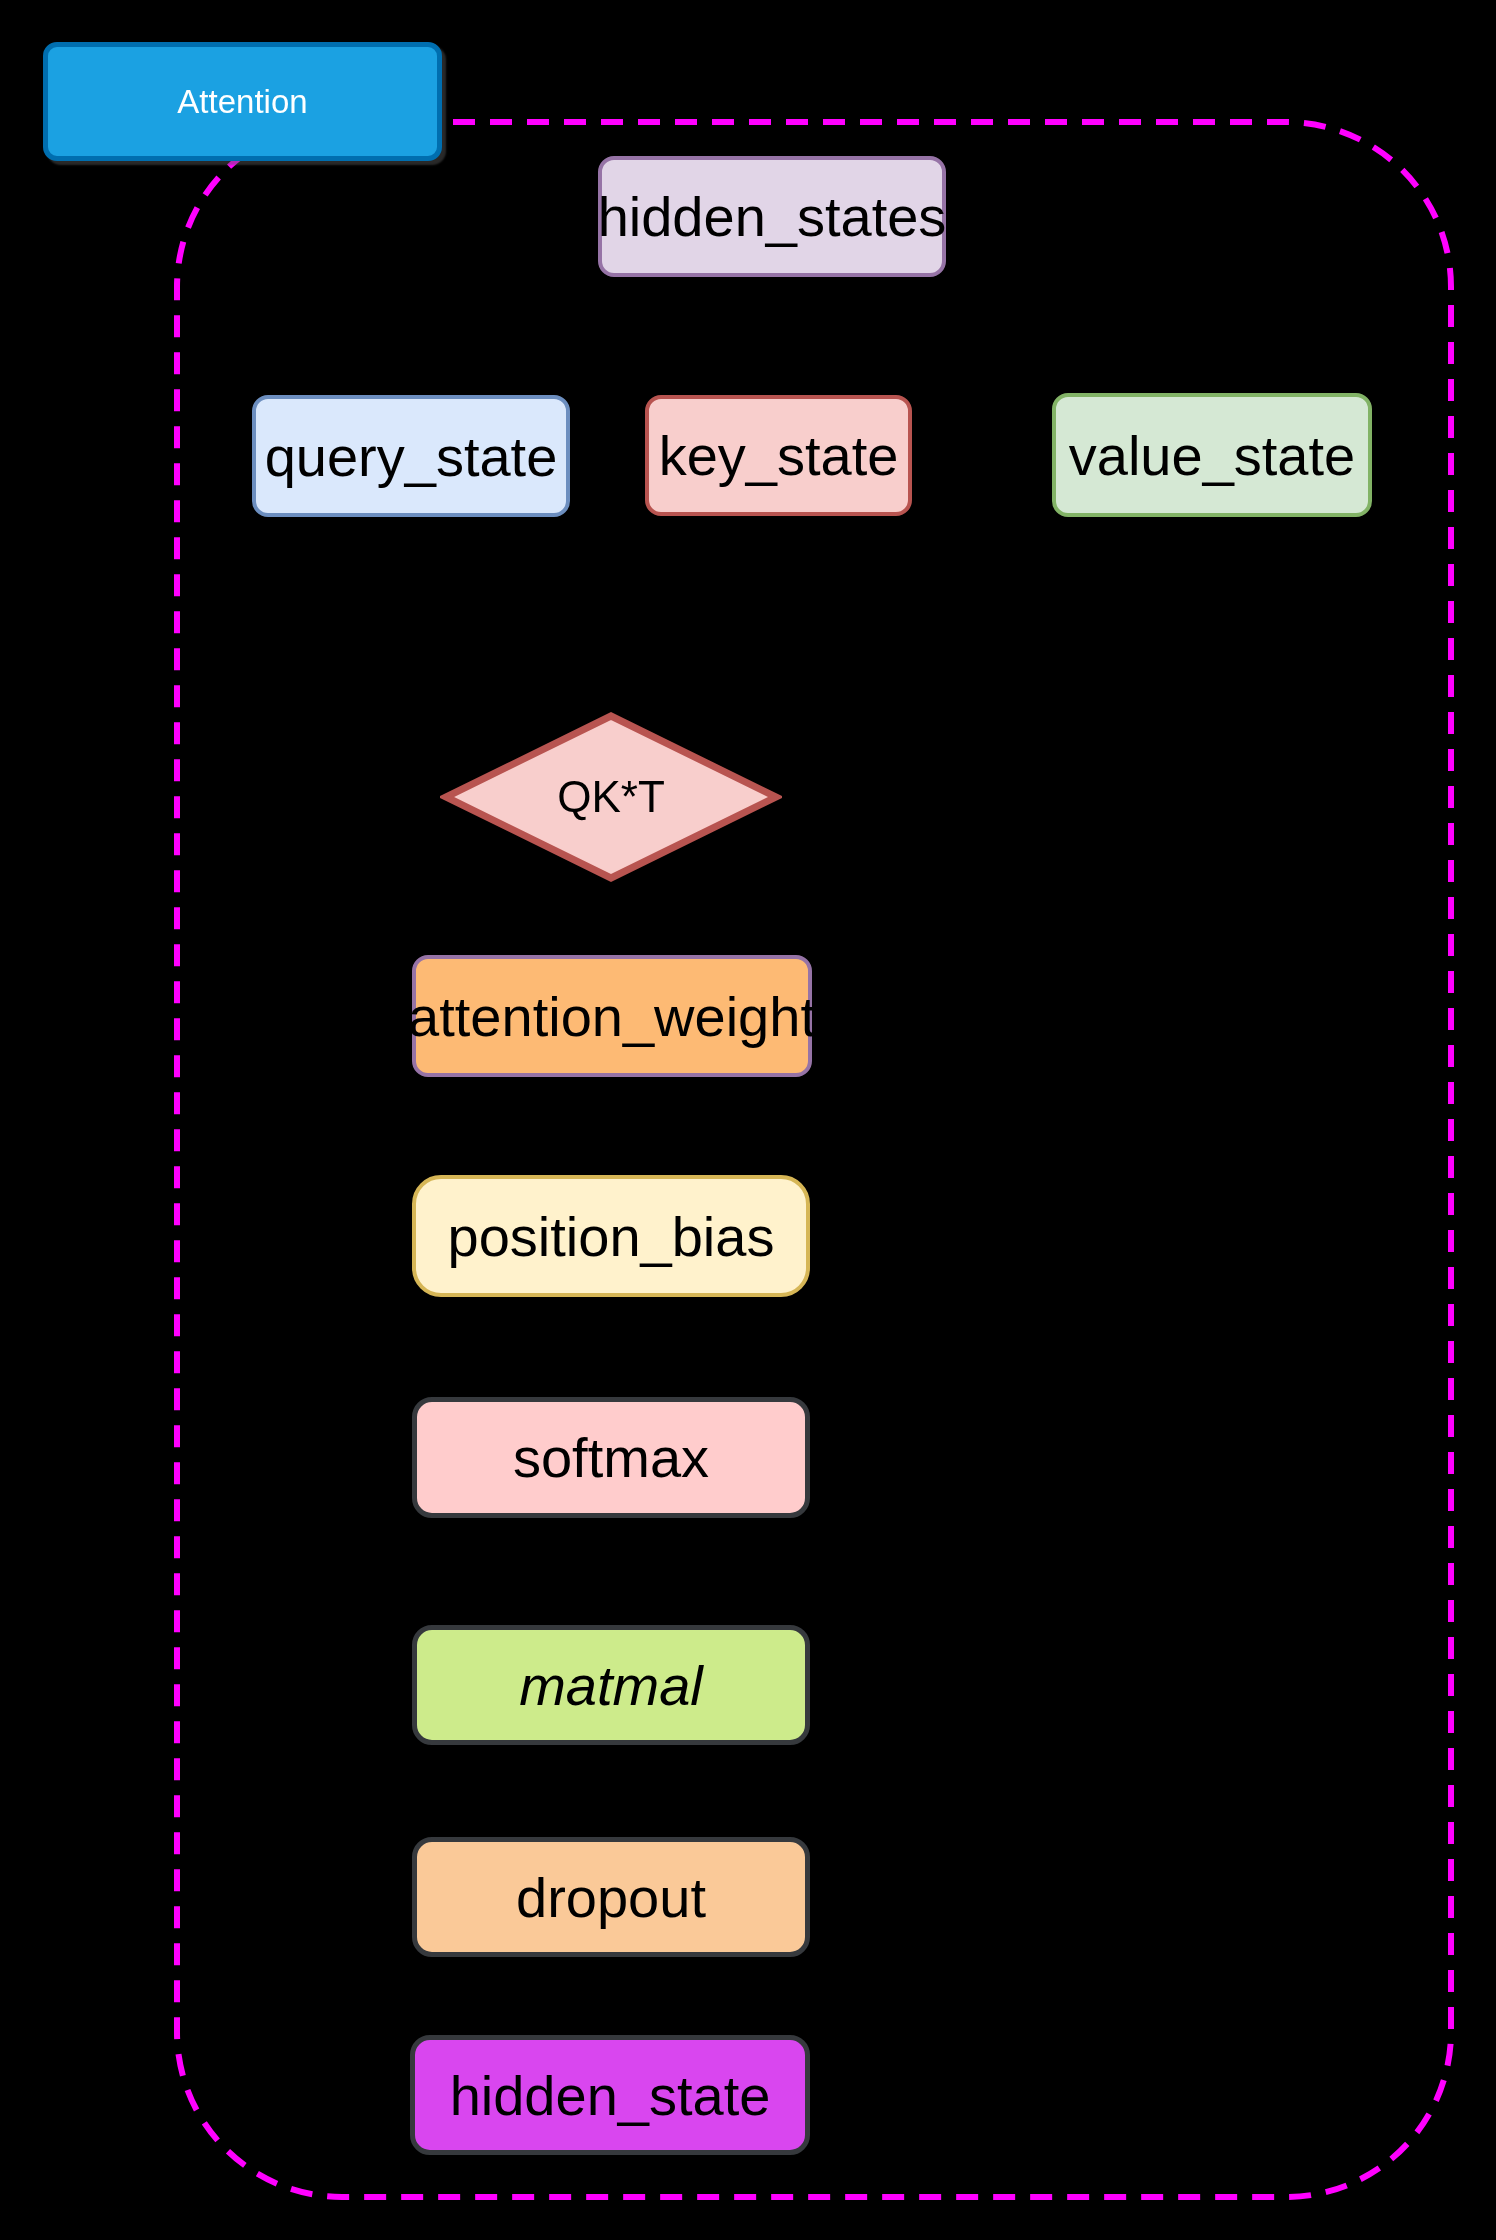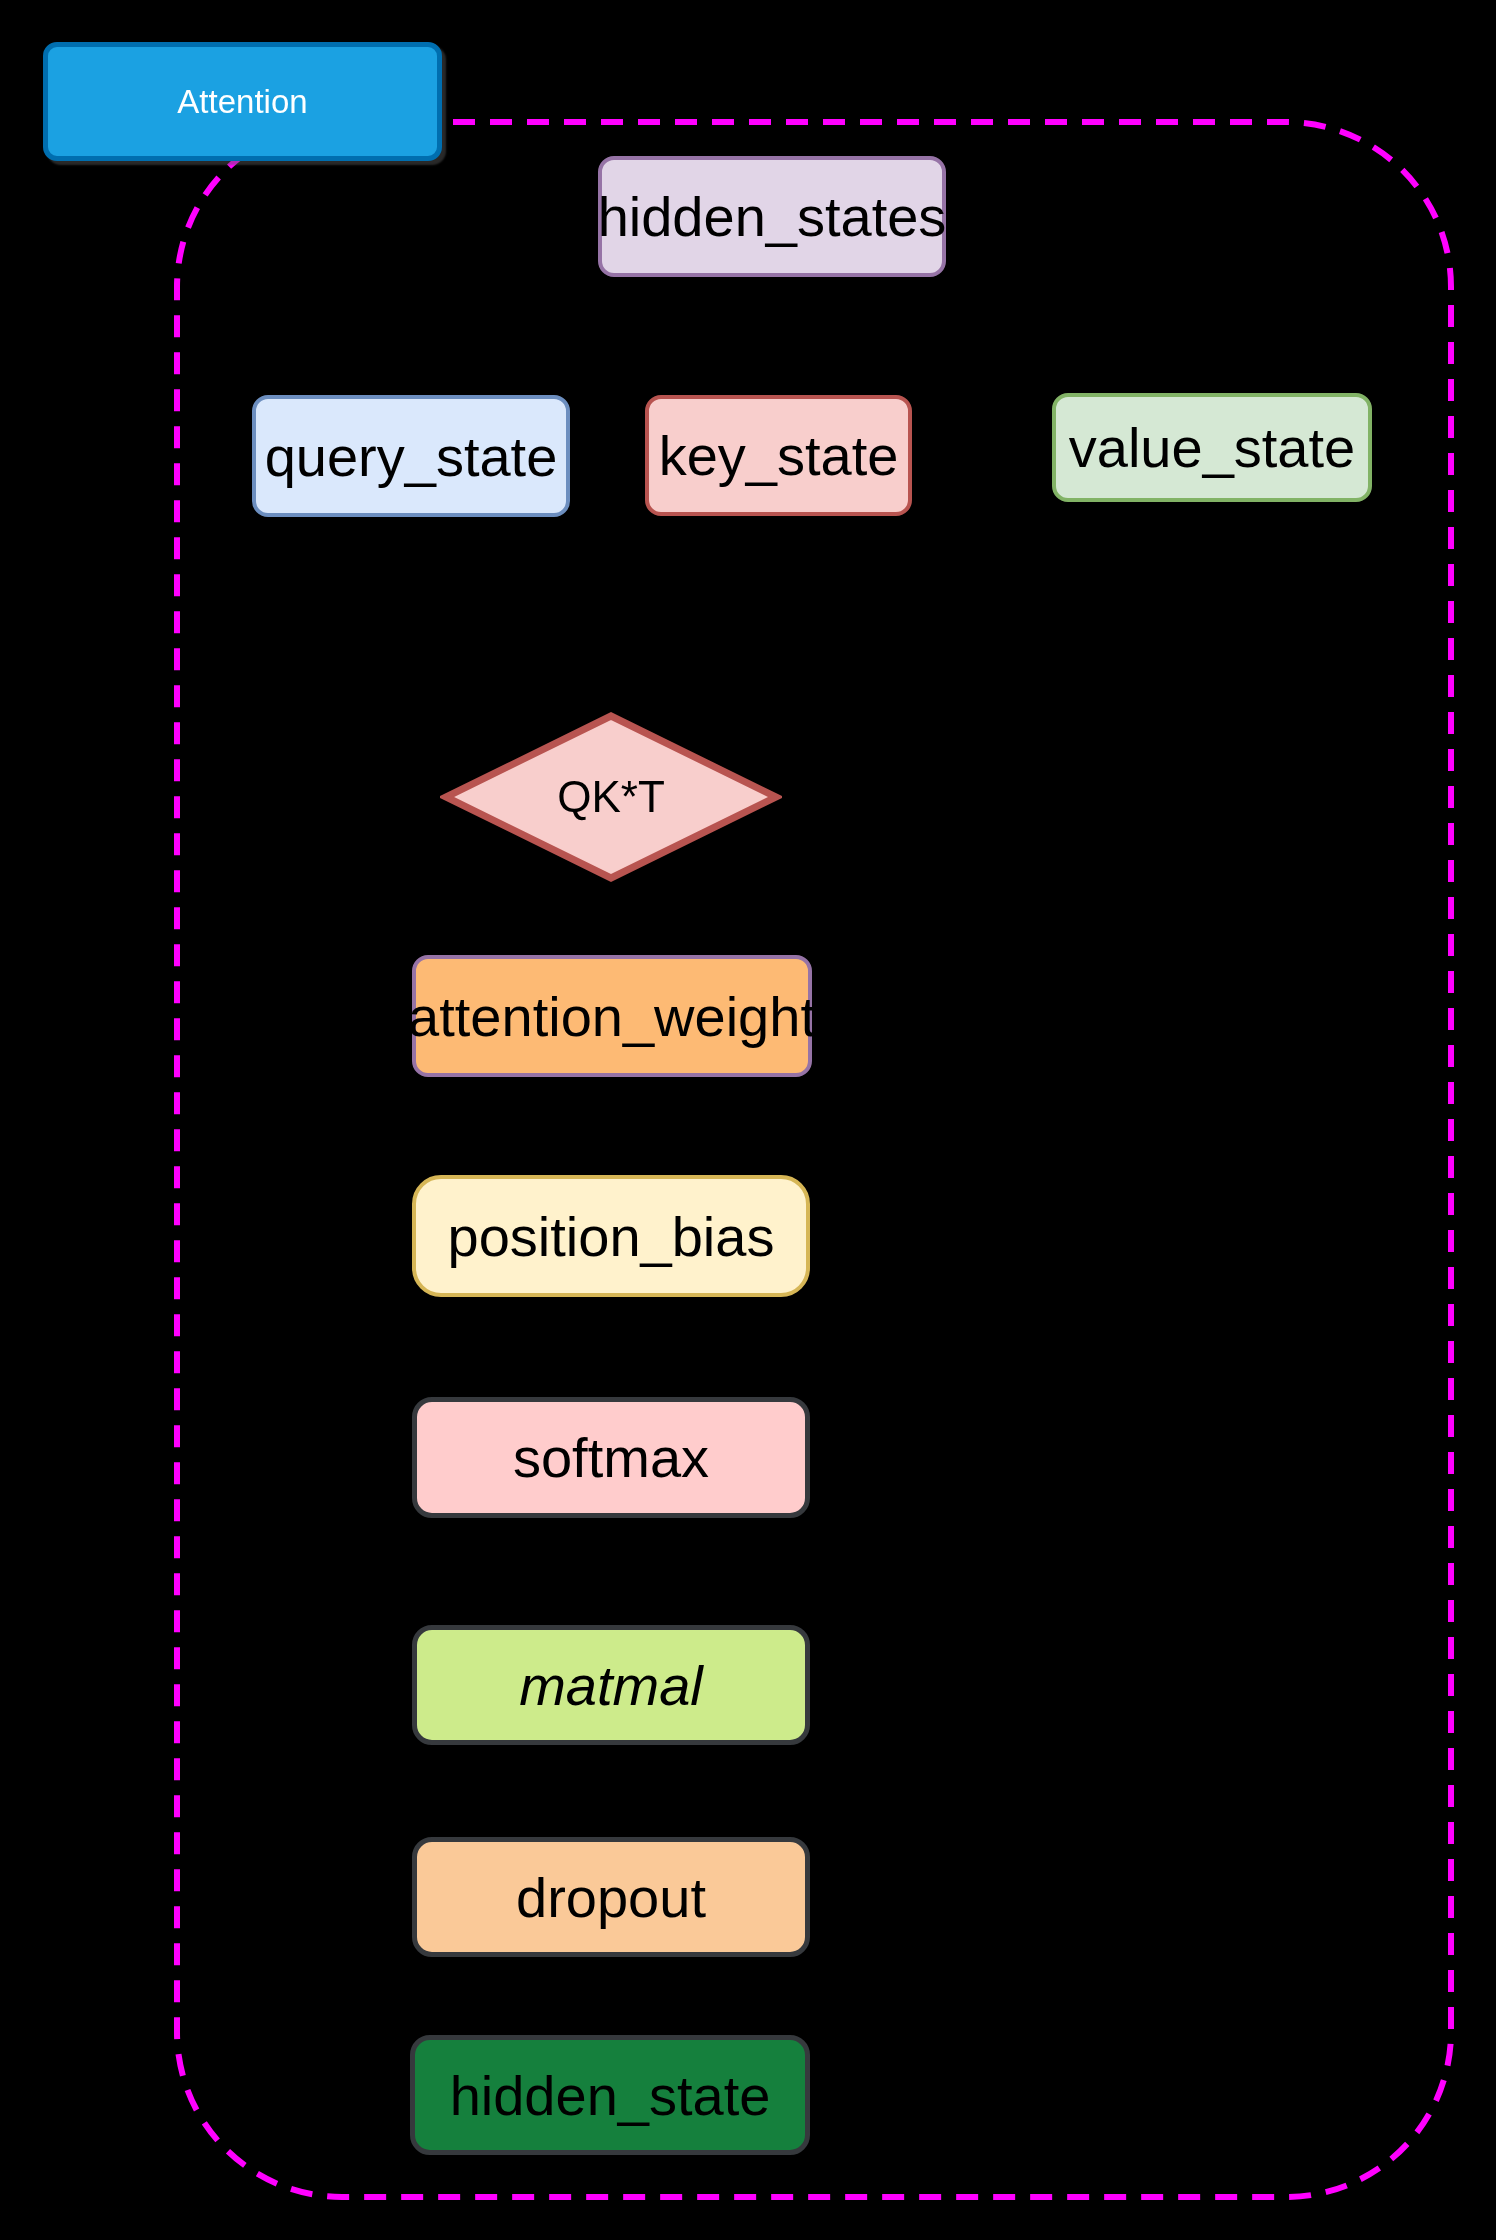--- a/index.html
+++ b/index.html
@@ -51,21 +51,21 @@
     font-size: 56px;
     z-index: 2;
   }
   .dark-border {
     border-width: 5px;
     border-radius: 20px;
   }
   .n-hidden-states    { left: 598px;  top: 156px;  width: 348px; height: 121px; }
   .n-query-state      { left: 252px;  top: 395px;  width: 318px; height: 122px; }
   .n-key-state        { left: 645px;  top: 395px;  width: 267px; height: 121px; }
-  .n-value-state      { left: 1052px; top: 393px;  width: 320px; height: 109px; }
+  .n-value-state      { left: 1052px; top: 393px;  width: 320px; height: 124px; }
   .n-attention-weight { left: 412px;  top: 955px;  width: 400px; height: 122px; }
   .n-position-bias    { left: 412px;  top: 1175px; width: 398px; height: 122px; }
   .n-softmax          { left: 412px;  top: 1397px; width: 398px; height: 121px; }
   .n-matmal           { left: 412px;  top: 1625px; width: 398px; height: 120px; font-style: italic; }
   .n-dropout          { left: 412px;  top: 1837px; width: 398px; height: 120px; }
   .n-hidden-state     { left: 410px;  top: 2035px; width: 400px; height: 120px; }
   .qkt-svg {
     position: absolute;
     left: 440px;
     top: 710px;
@@ -136,17 +136,17 @@
   </div>
 
   <div class="node n-matmal dark-border" style="background-color: rgb(205, 235, 139); border-color: rgb(54, 57, 61);">
     <span>matmal</span>
   </div>
 
   <div class="node n-dropout dark-border" style="background-color: rgb(250, 201, 152); border-color: rgb(54, 57, 61);">
     <span>dropout</span>
   </div>
 
-  <div class="node n-hidden-state dark-border" style="background-color: #15803d; border-color: rgb(54, 57, 61);">
+  <div class="node n-hidden-state dark-border" style="background-color: #d946ef; border-color: rgb(54, 57, 61);">
     <span>hidden_state</span>
   </div>
 
 </div>
 
 </body></html>

